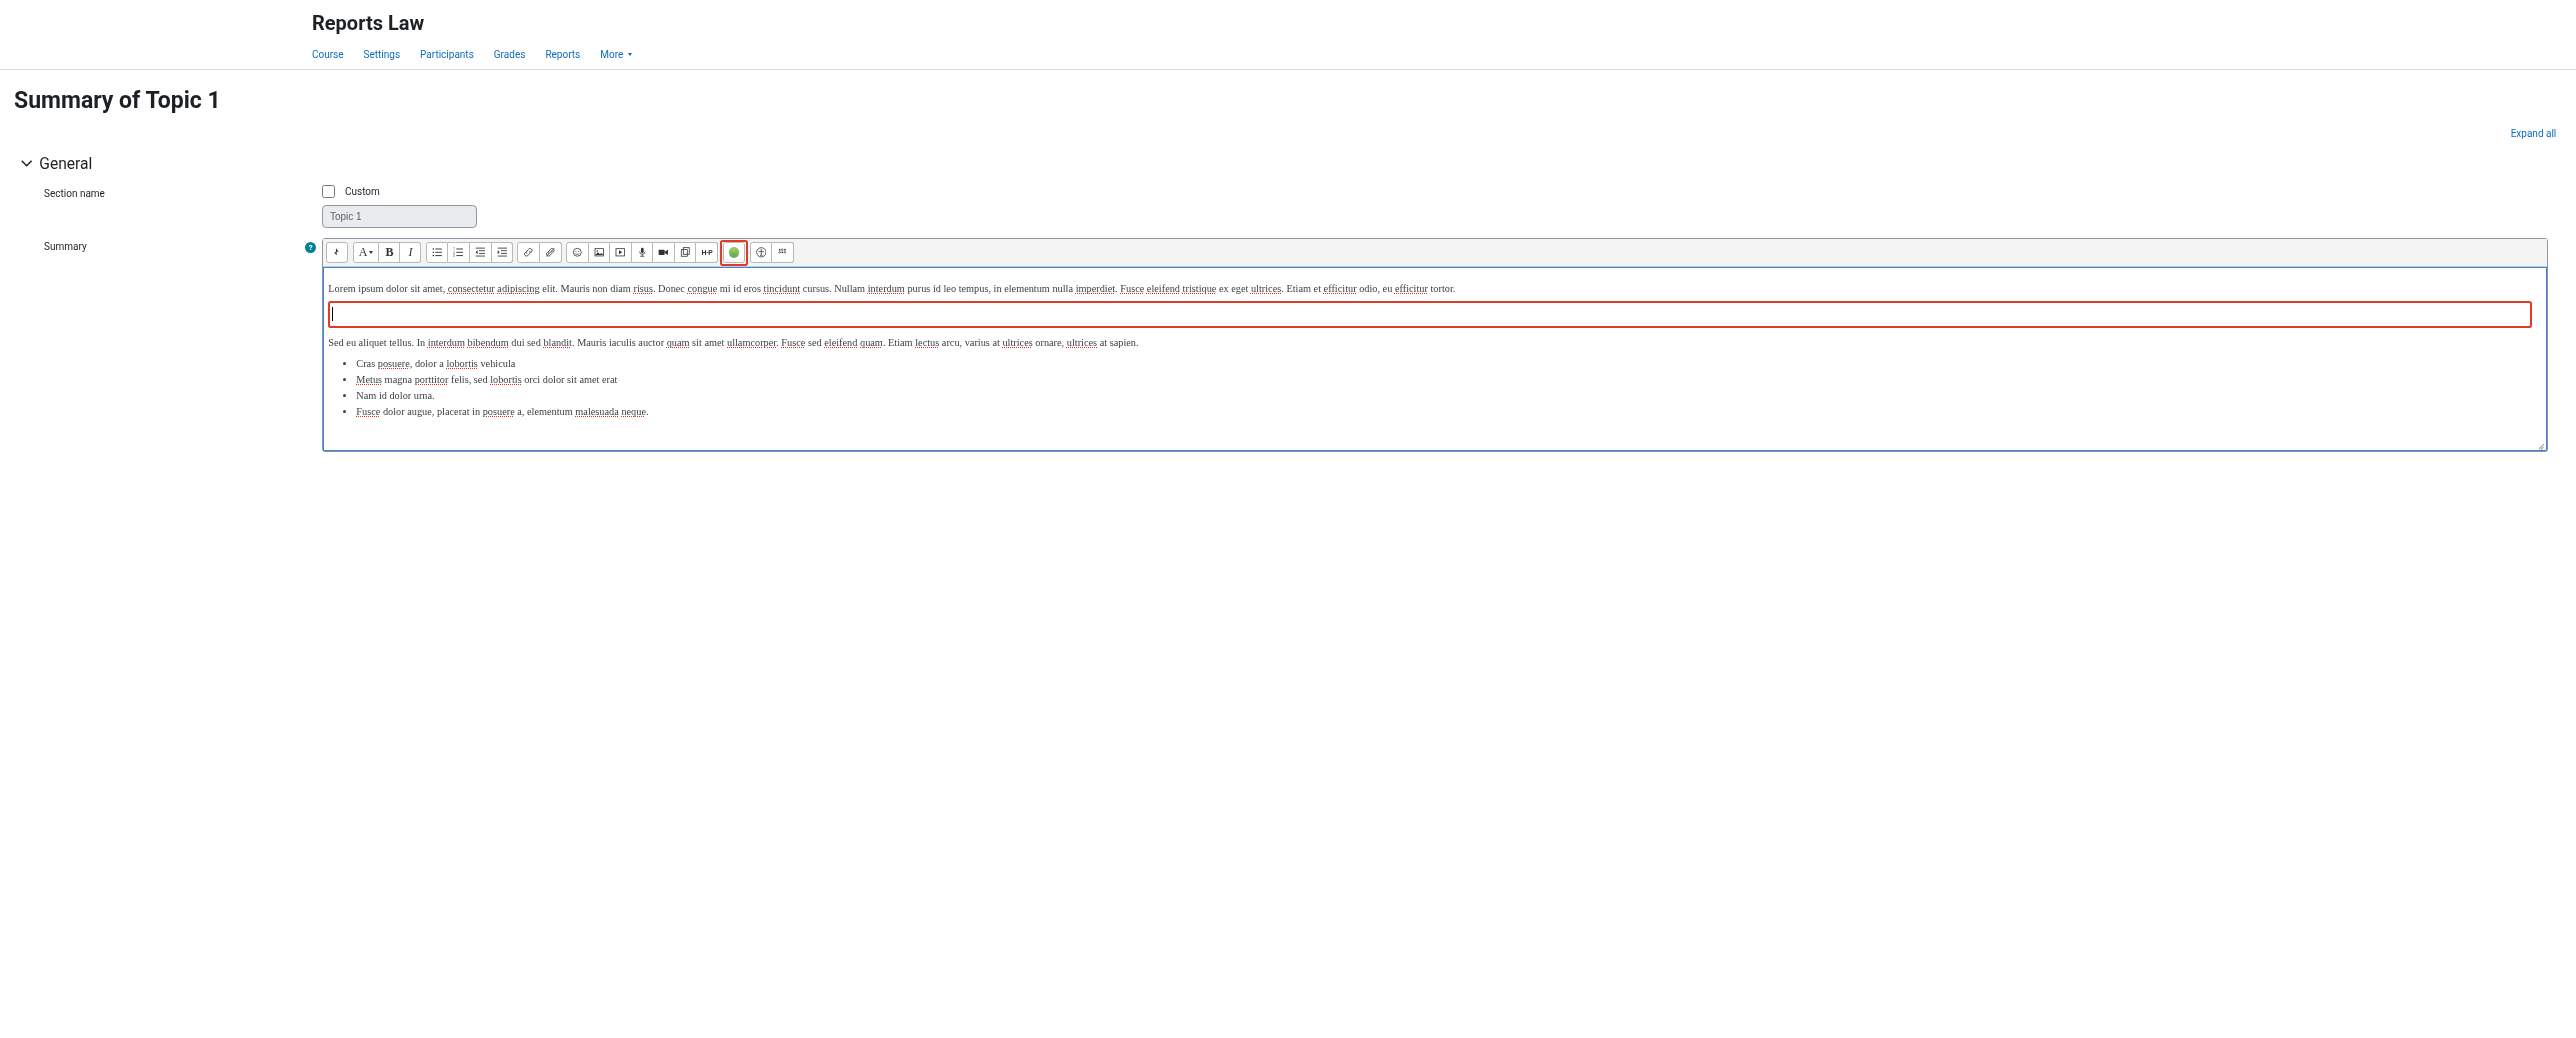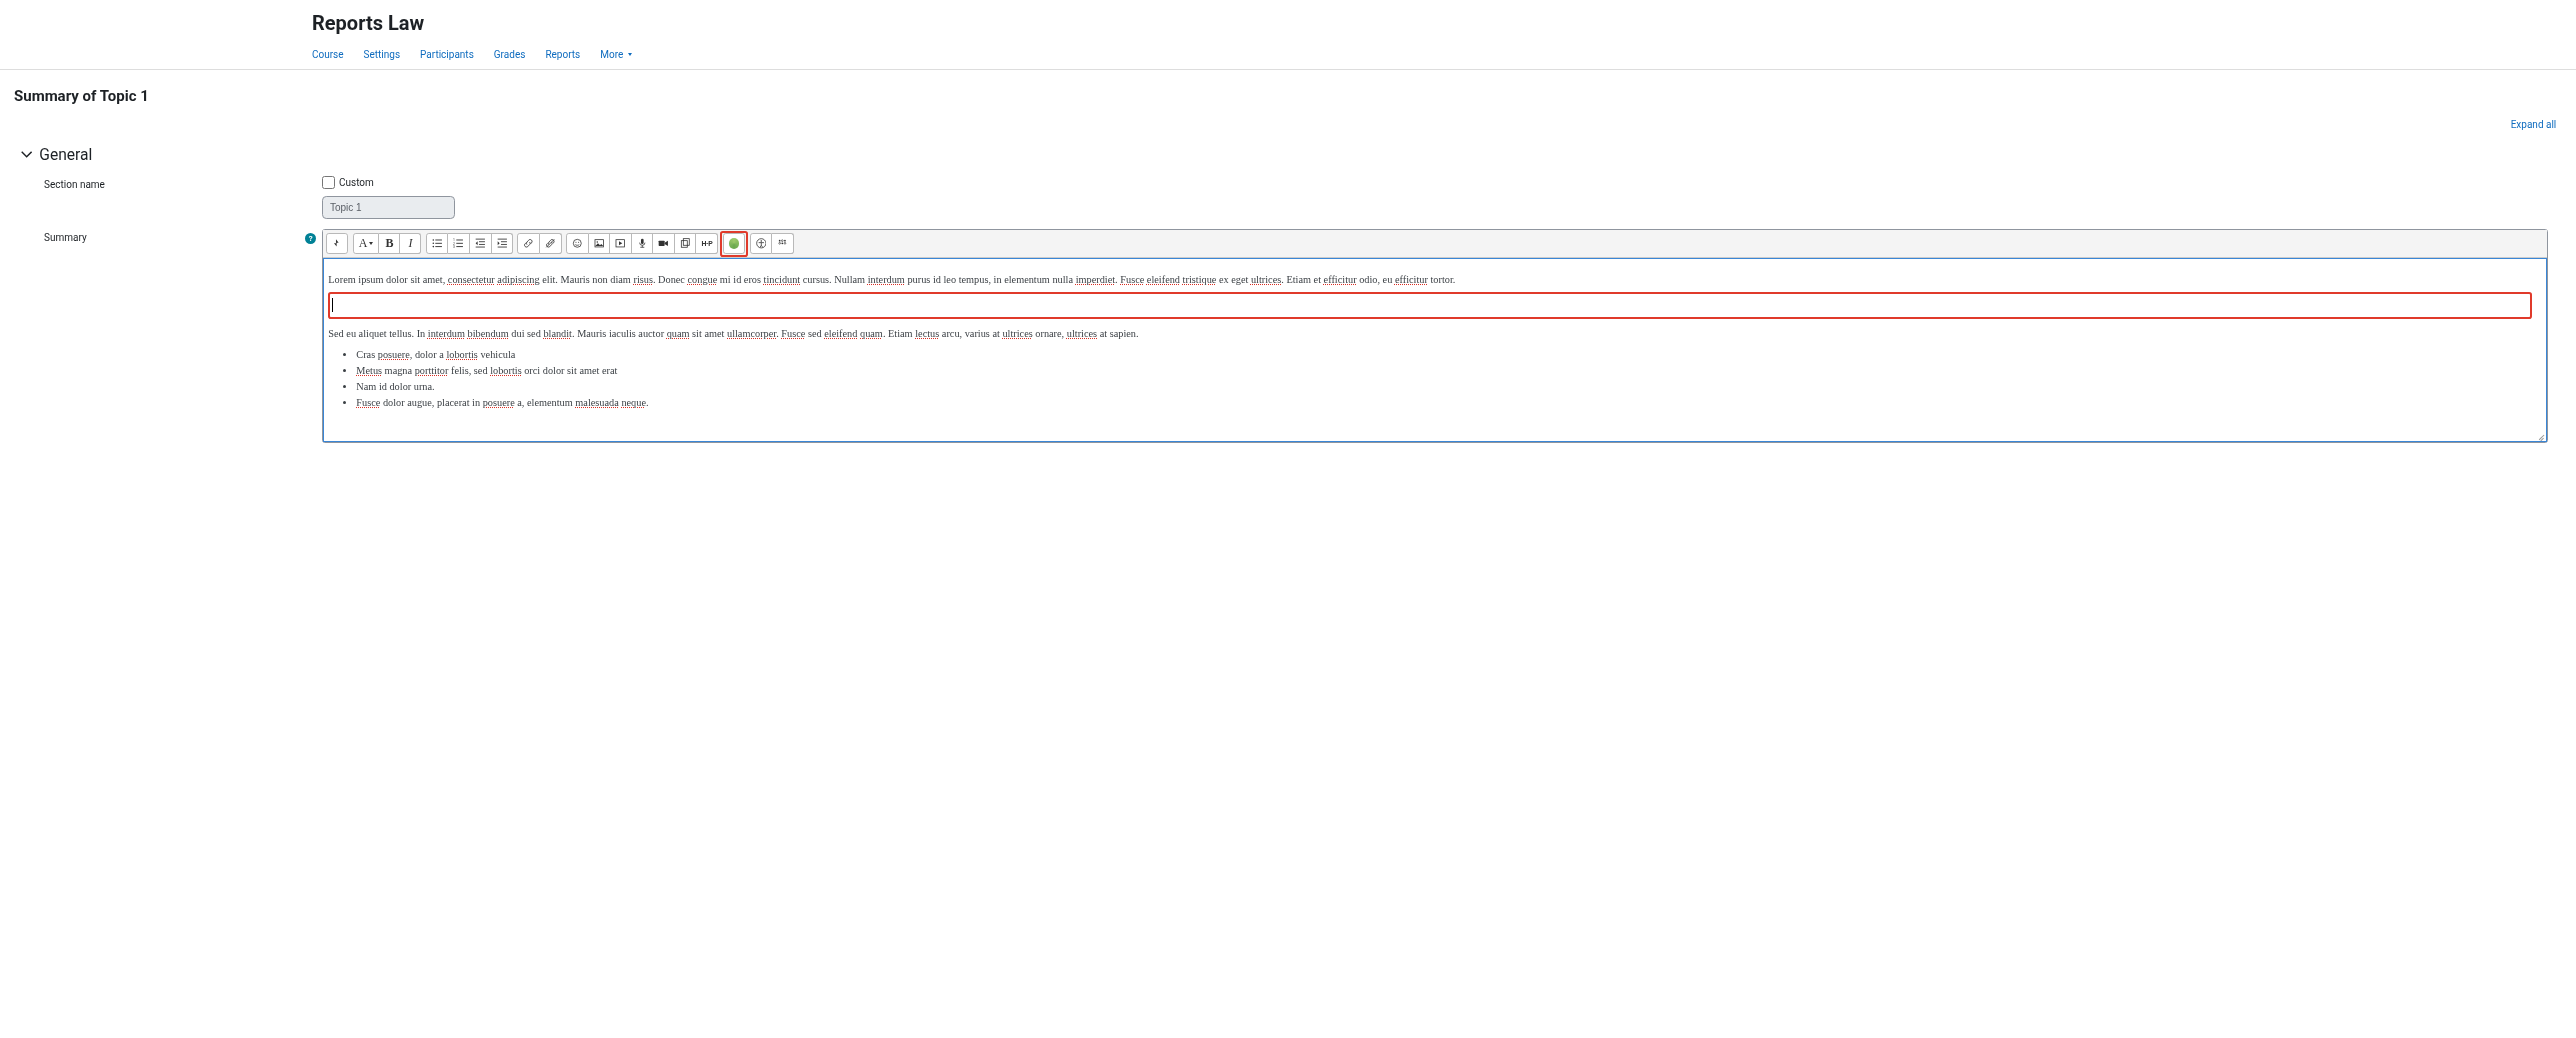--- a/index.html
+++ b/index.html
@@ -31,21 +31,21 @@
     font-size: 10px;
     cursor: pointer;
     display: flex;
     align-items: center;
     gap: 2.8px;
   }
   .main {
     padding: 14px;
   }
   .page-title {
-    font-size: 15px;
+    font-size: 23px;
     font-weight: 700;
     margin: 2.8px 0 14px 0;
   }
   .expand-row {
     display: flex;
     justify-content: flex-end;
     padding-right: 5.7px;
     margin-bottom: 16px;
   }
   .expand-link {
@@ -91,26 +91,26 @@
     font-size: 7.8px;
     font-weight: 700;
     display: inline-flex;
     align-items: center;
     justify-content: center;
     cursor: pointer;
   }
   .checkbox-row {
     display: flex;
     align-items: center;
-    gap: 4px;
+    gap: 10px;
     margin-bottom: 7px;
     font-size: 10px;
   }
   .text-input {
-    width: 133px;
+    width: 155px;
     padding: 5px 7px;
     border: 0.7px solid #8f959e;
     border-radius: 4.3px;
     background: #e9ecef;
     color: #5a5f66;
     font-size: 10px;
   }
   .editor {
     border: 0.7px solid #8f959e;
     border-radius: 2.8px;

